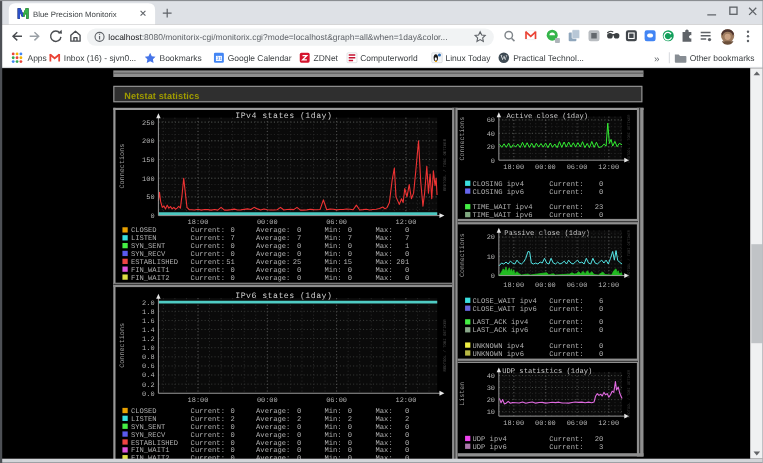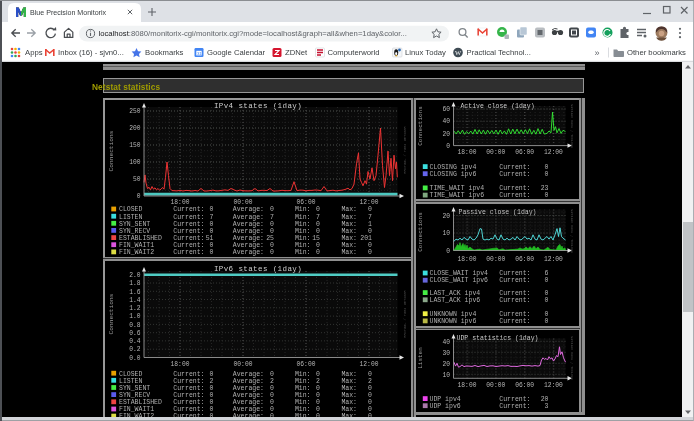--- a/index.html
+++ b/index.html
@@ -106,21 +106,21 @@
       <text x="466.5" y="55.4" style="font-family:&quot;Liberation Sans&quot;,sans-serif;font-size:7.7px;fill:#3c4043">Practical Technol...</text>
       <text x="594.5" y="56" style="font-family:&quot;Liberation Sans&quot;,sans-serif;font-size:9px;fill:#5f6368">»</text>
       <path d="M608.5,47.5 V57.5" stroke="#dadce0" stroke-width="1"></path>
       <path d="M613.5,49.5 h3.5 l1.2,1.4 h5 q0.8,0 0.8,0.8 v4.5 q0,0.8 -0.8,0.8 h-8.9 q-0.8,0 -0.8,-0.8 z" fill="#878d93"></path>
       <text x="627" y="55.4" style="font-family:&quot;Liberation Sans&quot;,sans-serif;font-size:7.7px;fill:#3c4043">Other bookmarks</text>
       <rect x="0" y="60.8" width="694" height="1.2" fill="#d8dadd"></rect>
     </svg>
     <div class="a" style="left:103px;top:63.5px;width:482px;height:6.5px;background:#8f8f8f"></div>
     <div class="a" style="left:103px;top:66px;width:482px;height:0.8px;background:#5a5a5a"></div>
     <div class="a" style="left:103px;top:77.8px;width:479px;height:13.4px;background:#2f2f2f;border:1.6px solid #989898"></div>
-    <div class="a" style="left:92px;top:81.5px;font-weight:bold;font-size:8.3px;color:#a09c00;letter-spacing:0.1px">Netstat statistics</div>
+    <div class="a" style="left:113px;top:81.5px;font-weight:bold;font-size:8.3px;color:#a09c00;letter-spacing:0.1px">Netstat statistics</div>
     <div class="a" style="left:103px;top:98px;width:482px;height:2px;background:#989898"></div>
     <div class="a" style="left:103px;top:98px;width:2px;height:323px;background:#989898"></div>
     <div class="a" style="left:410.5px;top:98px;width:5px;height:323px;background:#8f8f8f"></div>
     <div class="a" style="left:412.6px;top:98px;width:0.9px;height:323px;background:#333"></div>
     <div class="a" style="left:579px;top:98px;width:5.5px;height:316.5px;background:#8f8f8f"></div>
     <div class="a" style="left:581.3px;top:98px;width:1px;height:316.5px;background:#333"></div>
     <div class="a" style="left:103px;top:256.5px;width:308px;height:4px;background:#8f8f8f"></div>
     <div class="a" style="left:103px;top:258.2px;width:308px;height:0.8px;background:#333"></div>
     <div class="a" style="left:415.5px;top:199px;width:164px;height:4.5px;background:#8f8f8f"></div>
     <div class="a" style="left:415.5px;top:201px;width:164px;height:0.8px;background:#333"></div>

